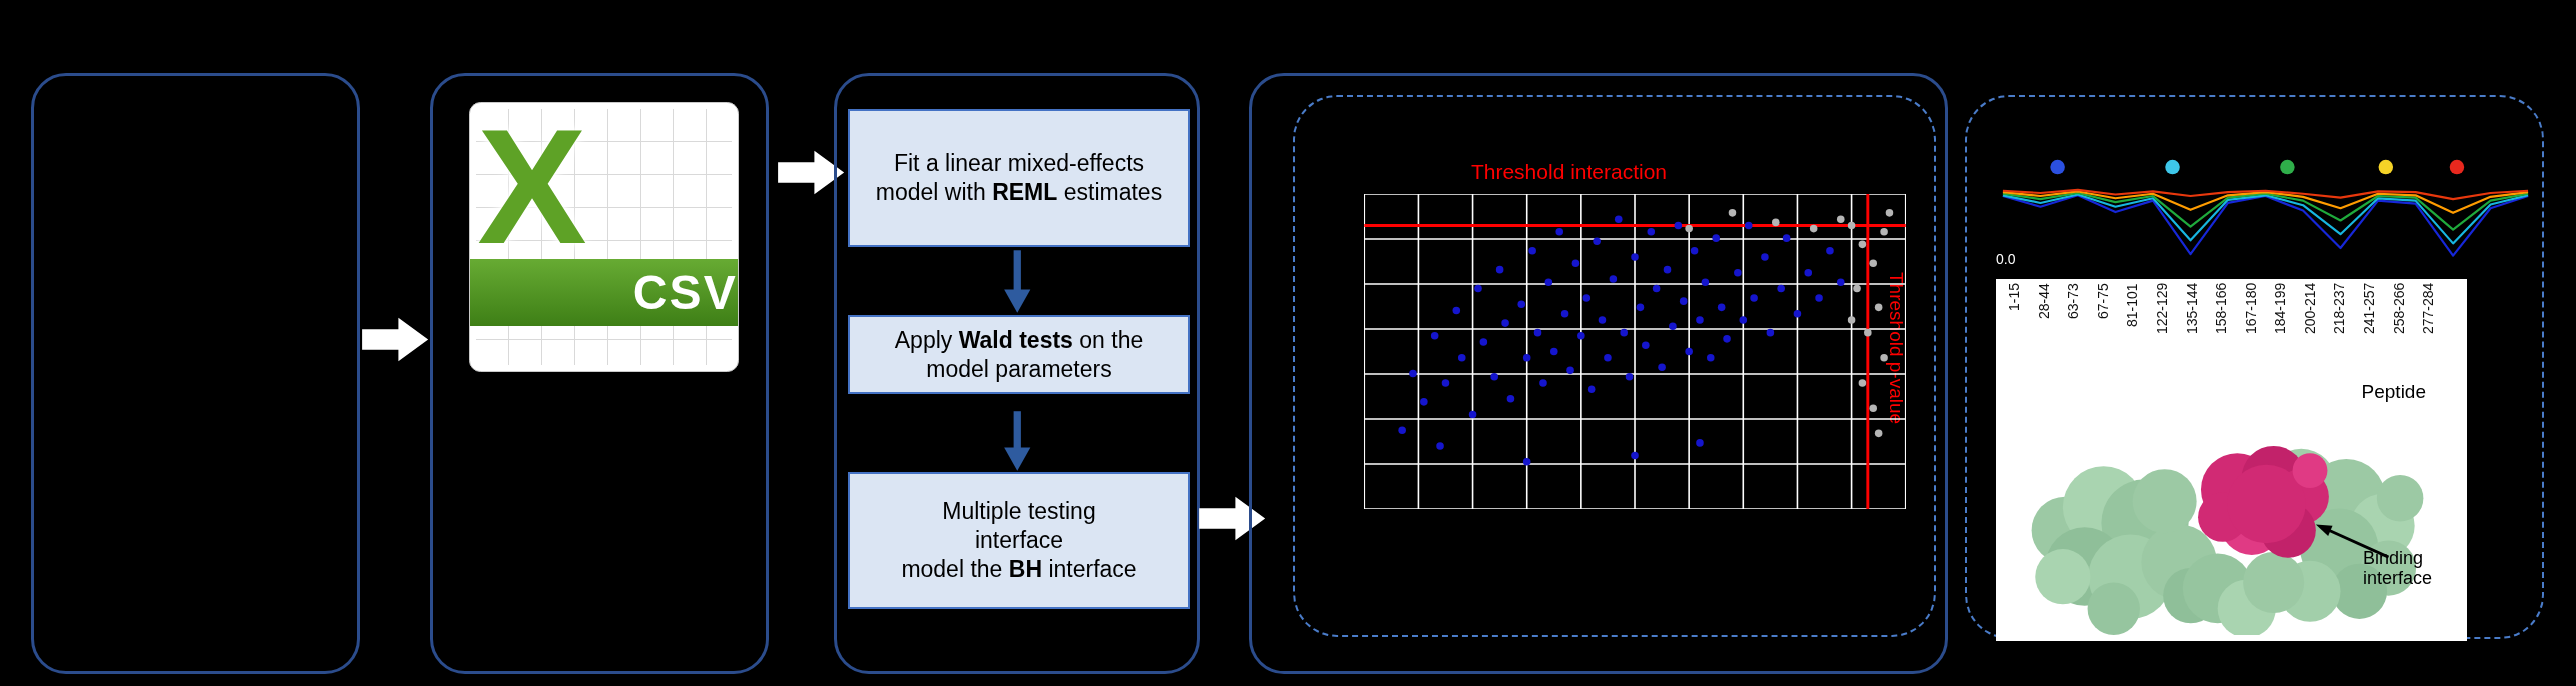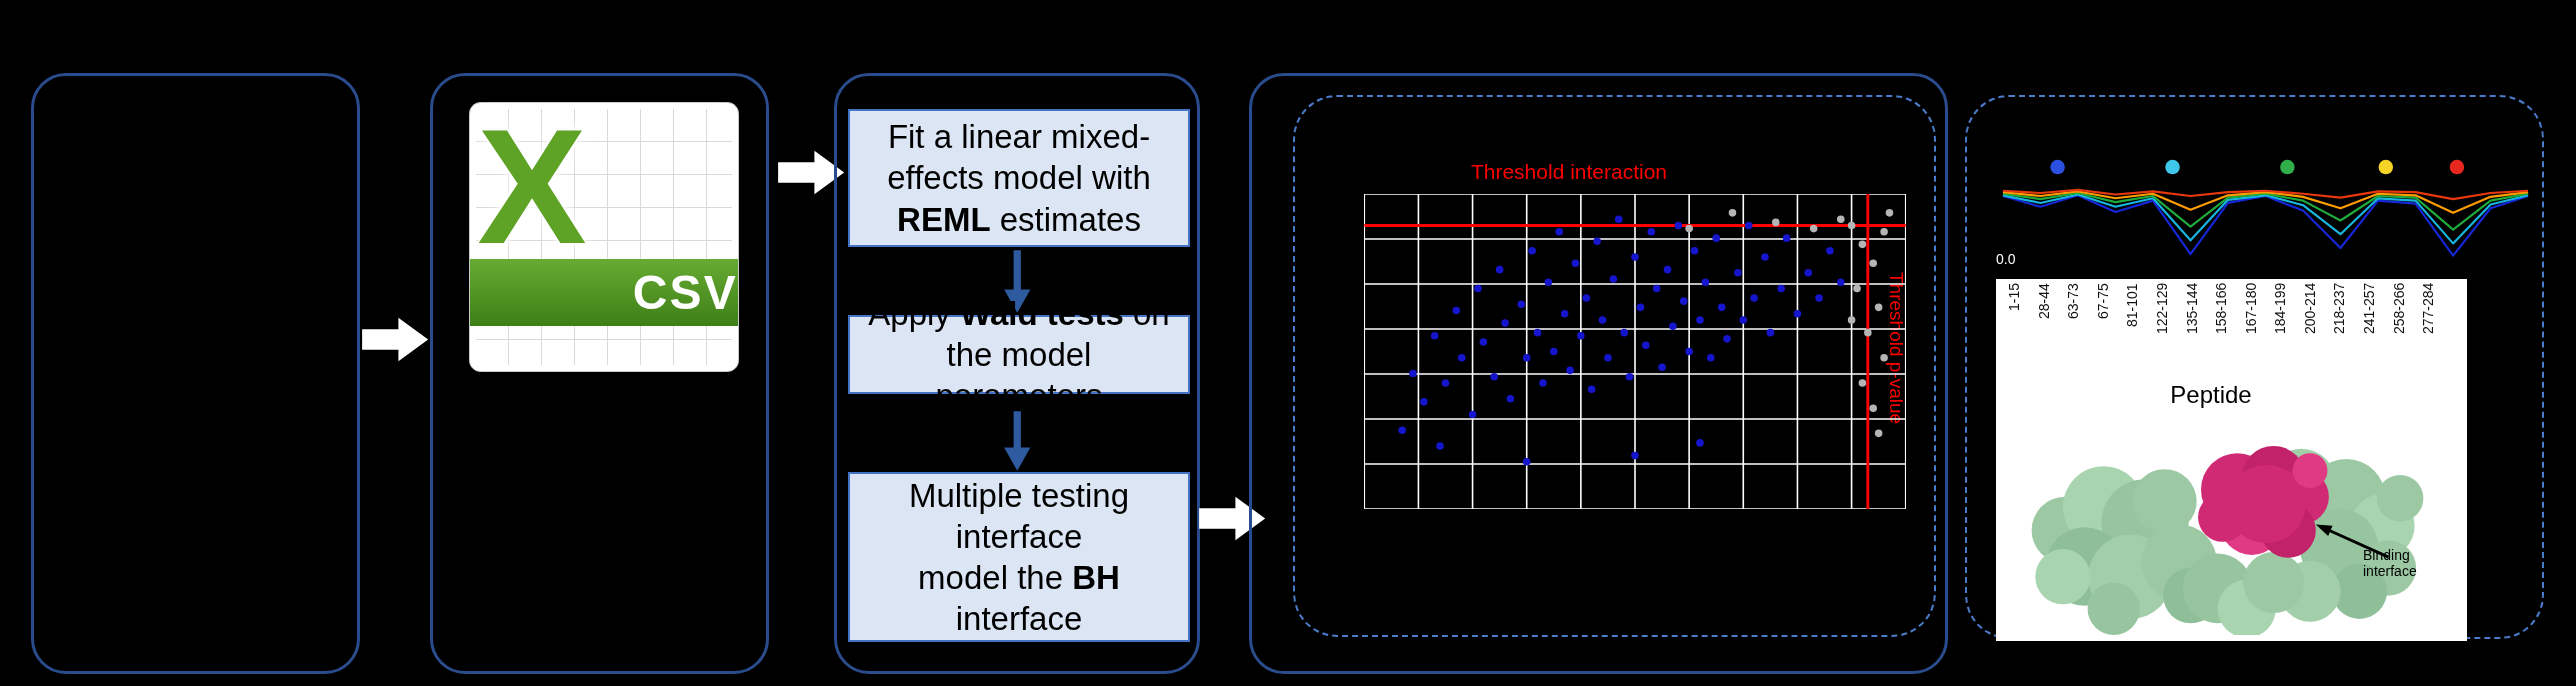--- a/index.html
+++ b/index.html
@@ -18,38 +18,38 @@
                              repeating-linear-gradient(to right,transparent 0 32px,#d9d9d9 32px 33px);}
   .csv-x{position:absolute;left:7.3px;top:-10.2px;font-weight:bold;font-size:164px;color:#5ea226;
          text-shadow:0 0 16px #fff,0 0 8.7px #fff,0 0 4.4px #fff;}
   .csv-band{position:absolute;left:0;right:0;top:156px;height:67px;
             background:linear-gradient(#67ab33,#3e7f16);display:flex;align-items:center;justify-content:flex-end;}
   .csv-band span{color:#fff;font-weight:bold;font-size:48px;letter-spacing:2.2px;}
 
   
   .step-box{position:absolute;left:848px;width:342px;background:#dbe5f3;border:2.2px solid #4472c4;
             box-sizing:border-box;display:flex;align-items:center;justify-content:center;text-align:center;
-            font-size:33px;line-height:1.25;color:#000;padding:5.8px 13px;}
+            font-size:23px;line-height:1.25;color:#000;padding:5.8px 13px;}
 
   
   .volcano-title{position:absolute;left:1442px;top:160px;width:204px;text-align:center;
                  color:#ff0000;font-size:21px;margin-left:25px;}
   .volcano-vlabel{position:absolute;left:1907px;top:272px;transform-origin:0 0;transform:rotate(90deg);
                   color:#ff0000;font-size:19px;white-space:nowrap;}
 
   
   .ytick{position:absolute;left:1996px;top:251px;color:#fff;font-size:14px;}
   .white-box{position:absolute;left:1996px;top:279px;width:471px;height:362px;background:#fff;z-index:3;}
   .pep-labels{position:absolute;left:10.2px;top:4.4px;width:430px;height:94px;display:flex;
               justify-content:space-between;}
   .pep-label{writing-mode:vertical-rl;transform:rotate(180deg);height:94px;font-size:14px;color:#111;
              text-align:end;white-space:nowrap;}
-  .pep-xlabel{position:absolute;left:0;top:102px;width:430px;text-align:center;font-size:24px;color:#000;}
+  .pep-xlabel{position:absolute;left:0;top:102px;width:430px;text-align:right;font-size:19px;color:#000;}
   .protein-svg{position:absolute;left:0;top:129px;}
-  .binding-label{position:absolute;left:367px;top:269px;width:109px;font-size:14px;line-height:1.12;color:#000;}
+  .binding-label{position:absolute;left:367px;top:269px;width:109px;font-size:18px;line-height:1.12;color:#000;}
 </style>
 </head>
 <body>
 
 <div class="canvas">
 
   <div class="panel" style="left:30.5px;top:73px;width:329px;height:601px;"></div>
 
   <svg class="block-arrow" style="left:362px;top:317px;" width="67" height="45" viewBox="0 0 92 62">
     <polygon points="0,17 50,17 50,1 91,31 50,61 50,45 0,45" fill="#ffffff"></polygon>
@@ -81,21 +81,21 @@
 
   <div class="step-box" style="top:315px;height:79px;">
     <span><span>Apply </span><b>Wald tests</b><span> on the model parameters</span></span>
   </div>
 
   <svg class="down-arrow" style="left:1002px;top:411px;" width="30.5" height="60" viewBox="0 0 42 82">
     <rect x="16" y="0" width="10" height="52" fill="#2e5b9f"></rect>
     <polygon points="3,50 39,50 21,82" fill="#2e5b9f"></polygon>
   </svg>
 
-  <div class="step-box" style="top:472px;height:170px;">
+  <div class="step-box" style="top:472px;height:137px;">
     <span><span>Multiple testing</span><br>
     <span>interface</span><br>
     <span>model the </span><b>BH</b><span> interface</span></span>
   </div>
 
   <svg class="block-arrow" style="left:1199px;top:496px;" width="67" height="45" viewBox="0 0 92 62">
     <polygon points="0,17 50,17 50,1 91,31 50,61 50,45 0,45" fill="#ffffff"></polygon>
   </svg>
 
   <div class="panel" style="left:1249px;top:73px;width:699px;height:601px;"></div>

